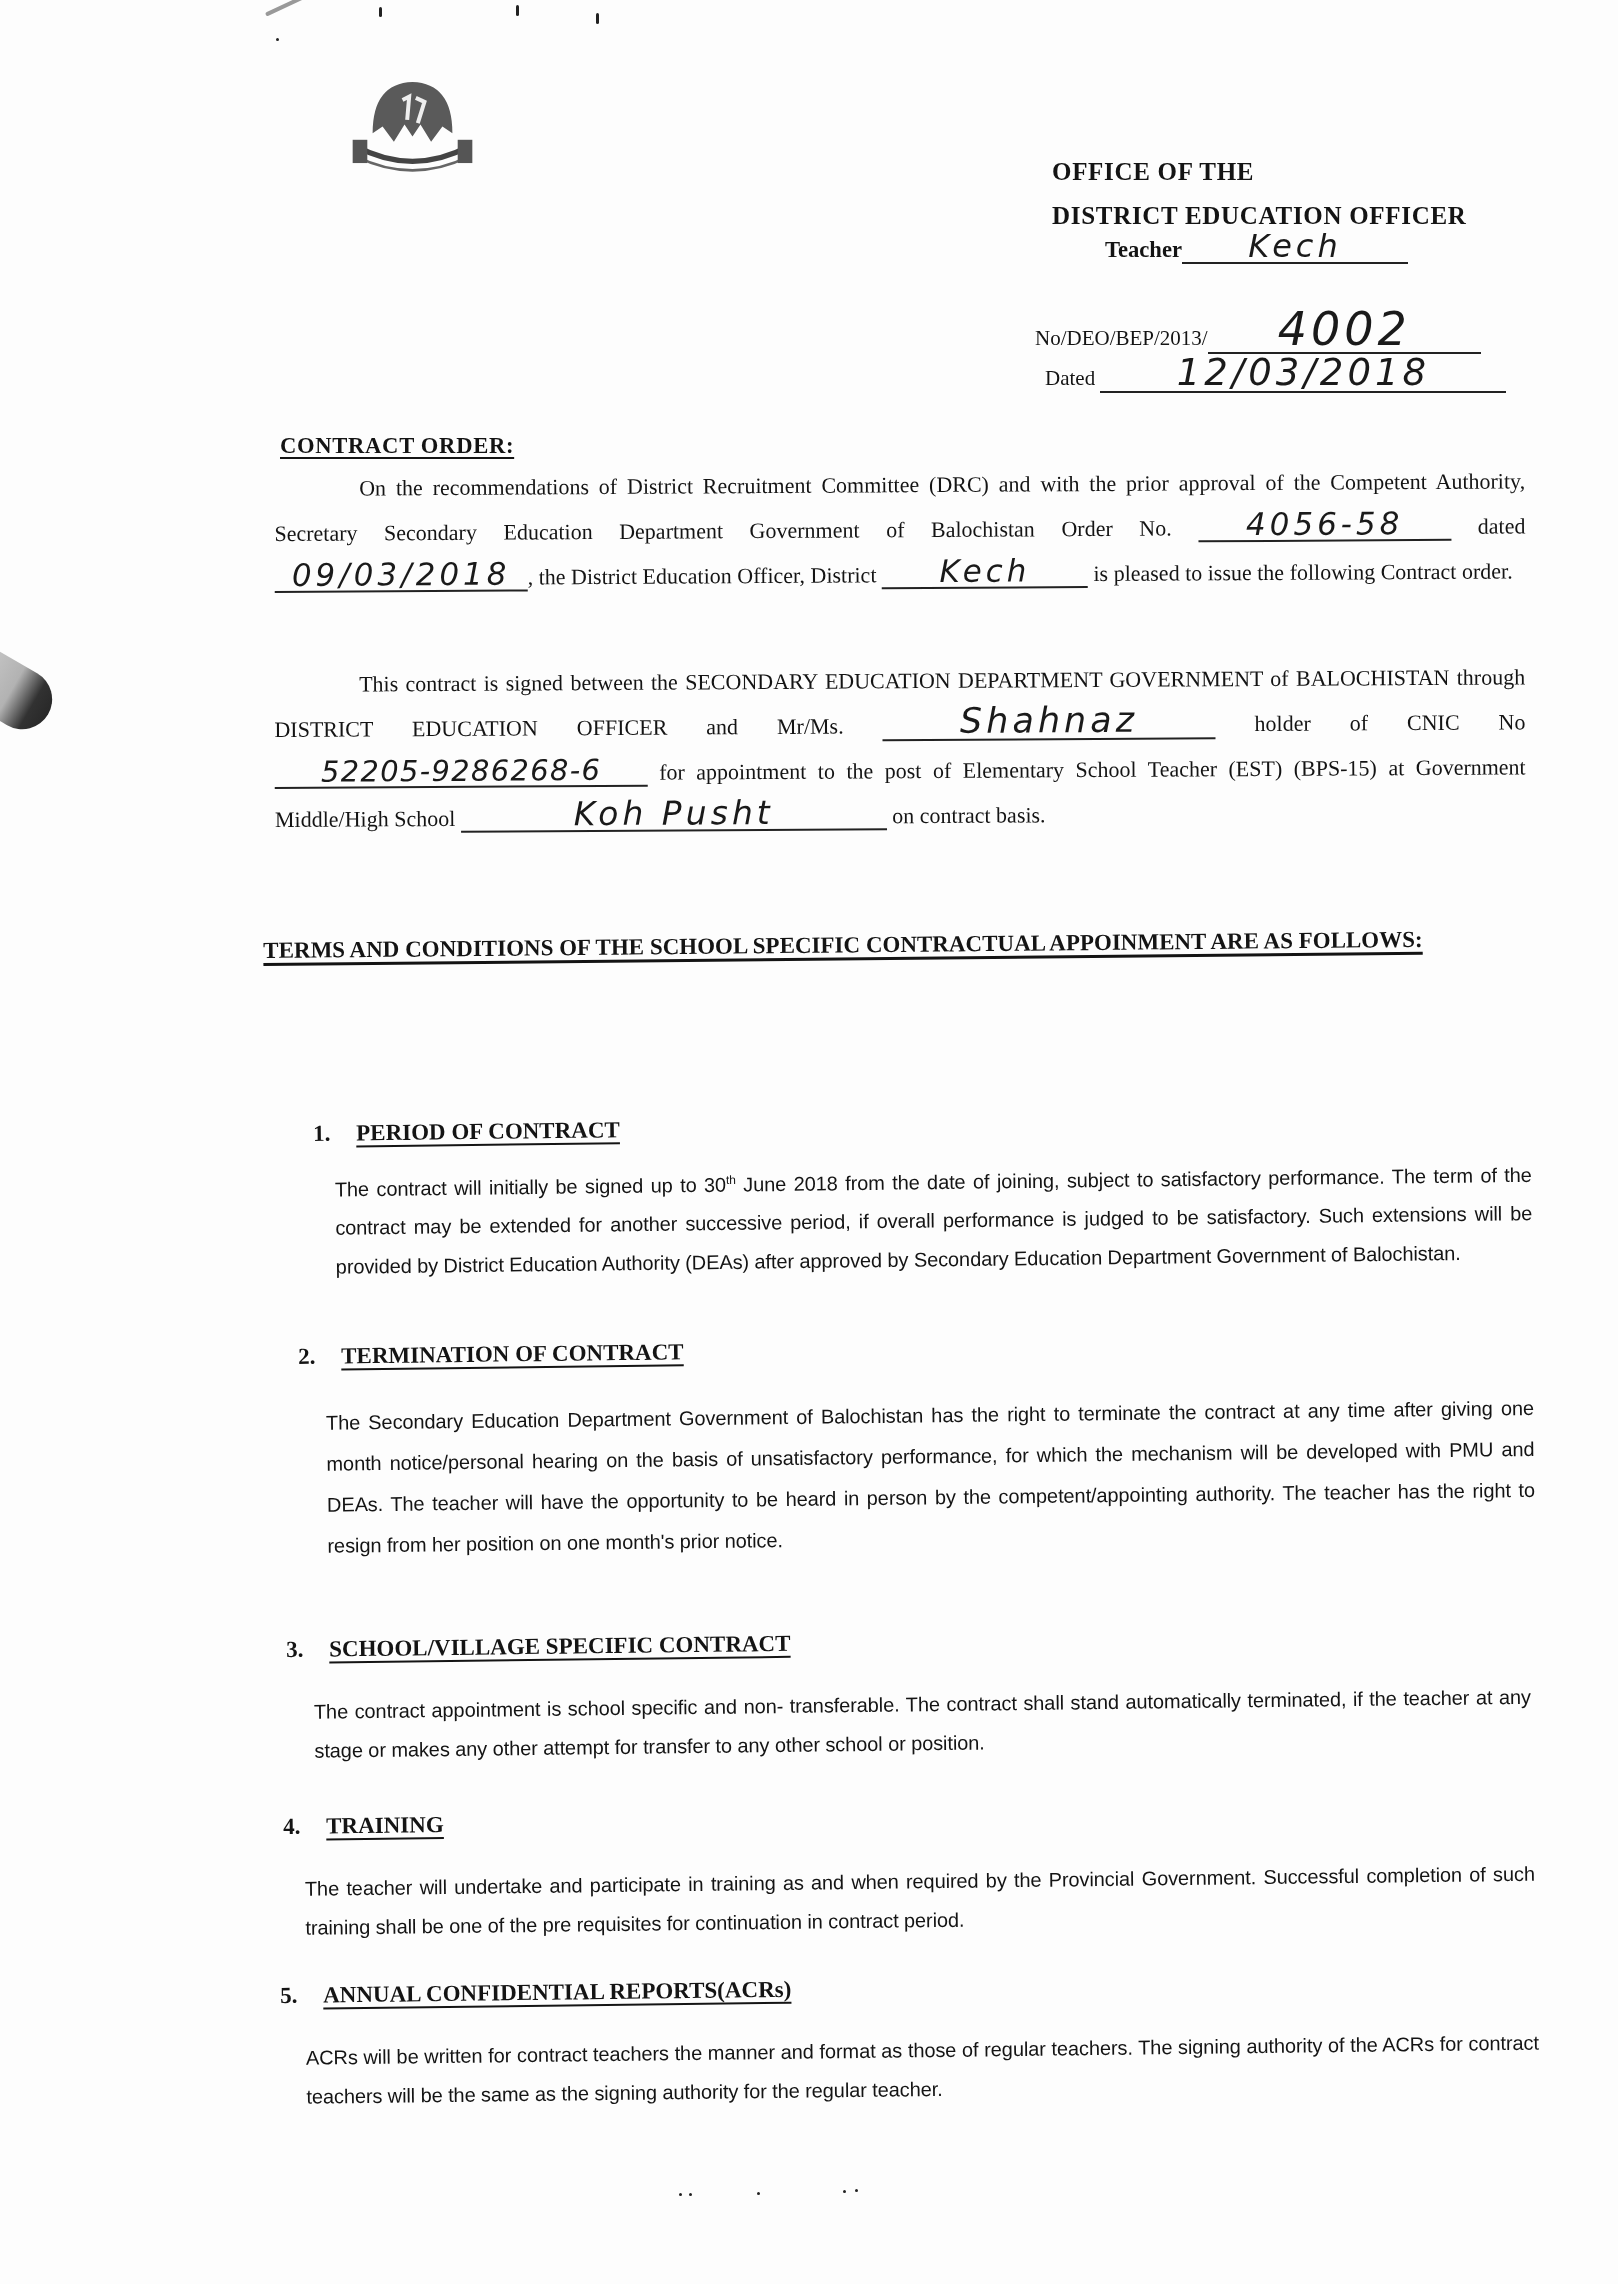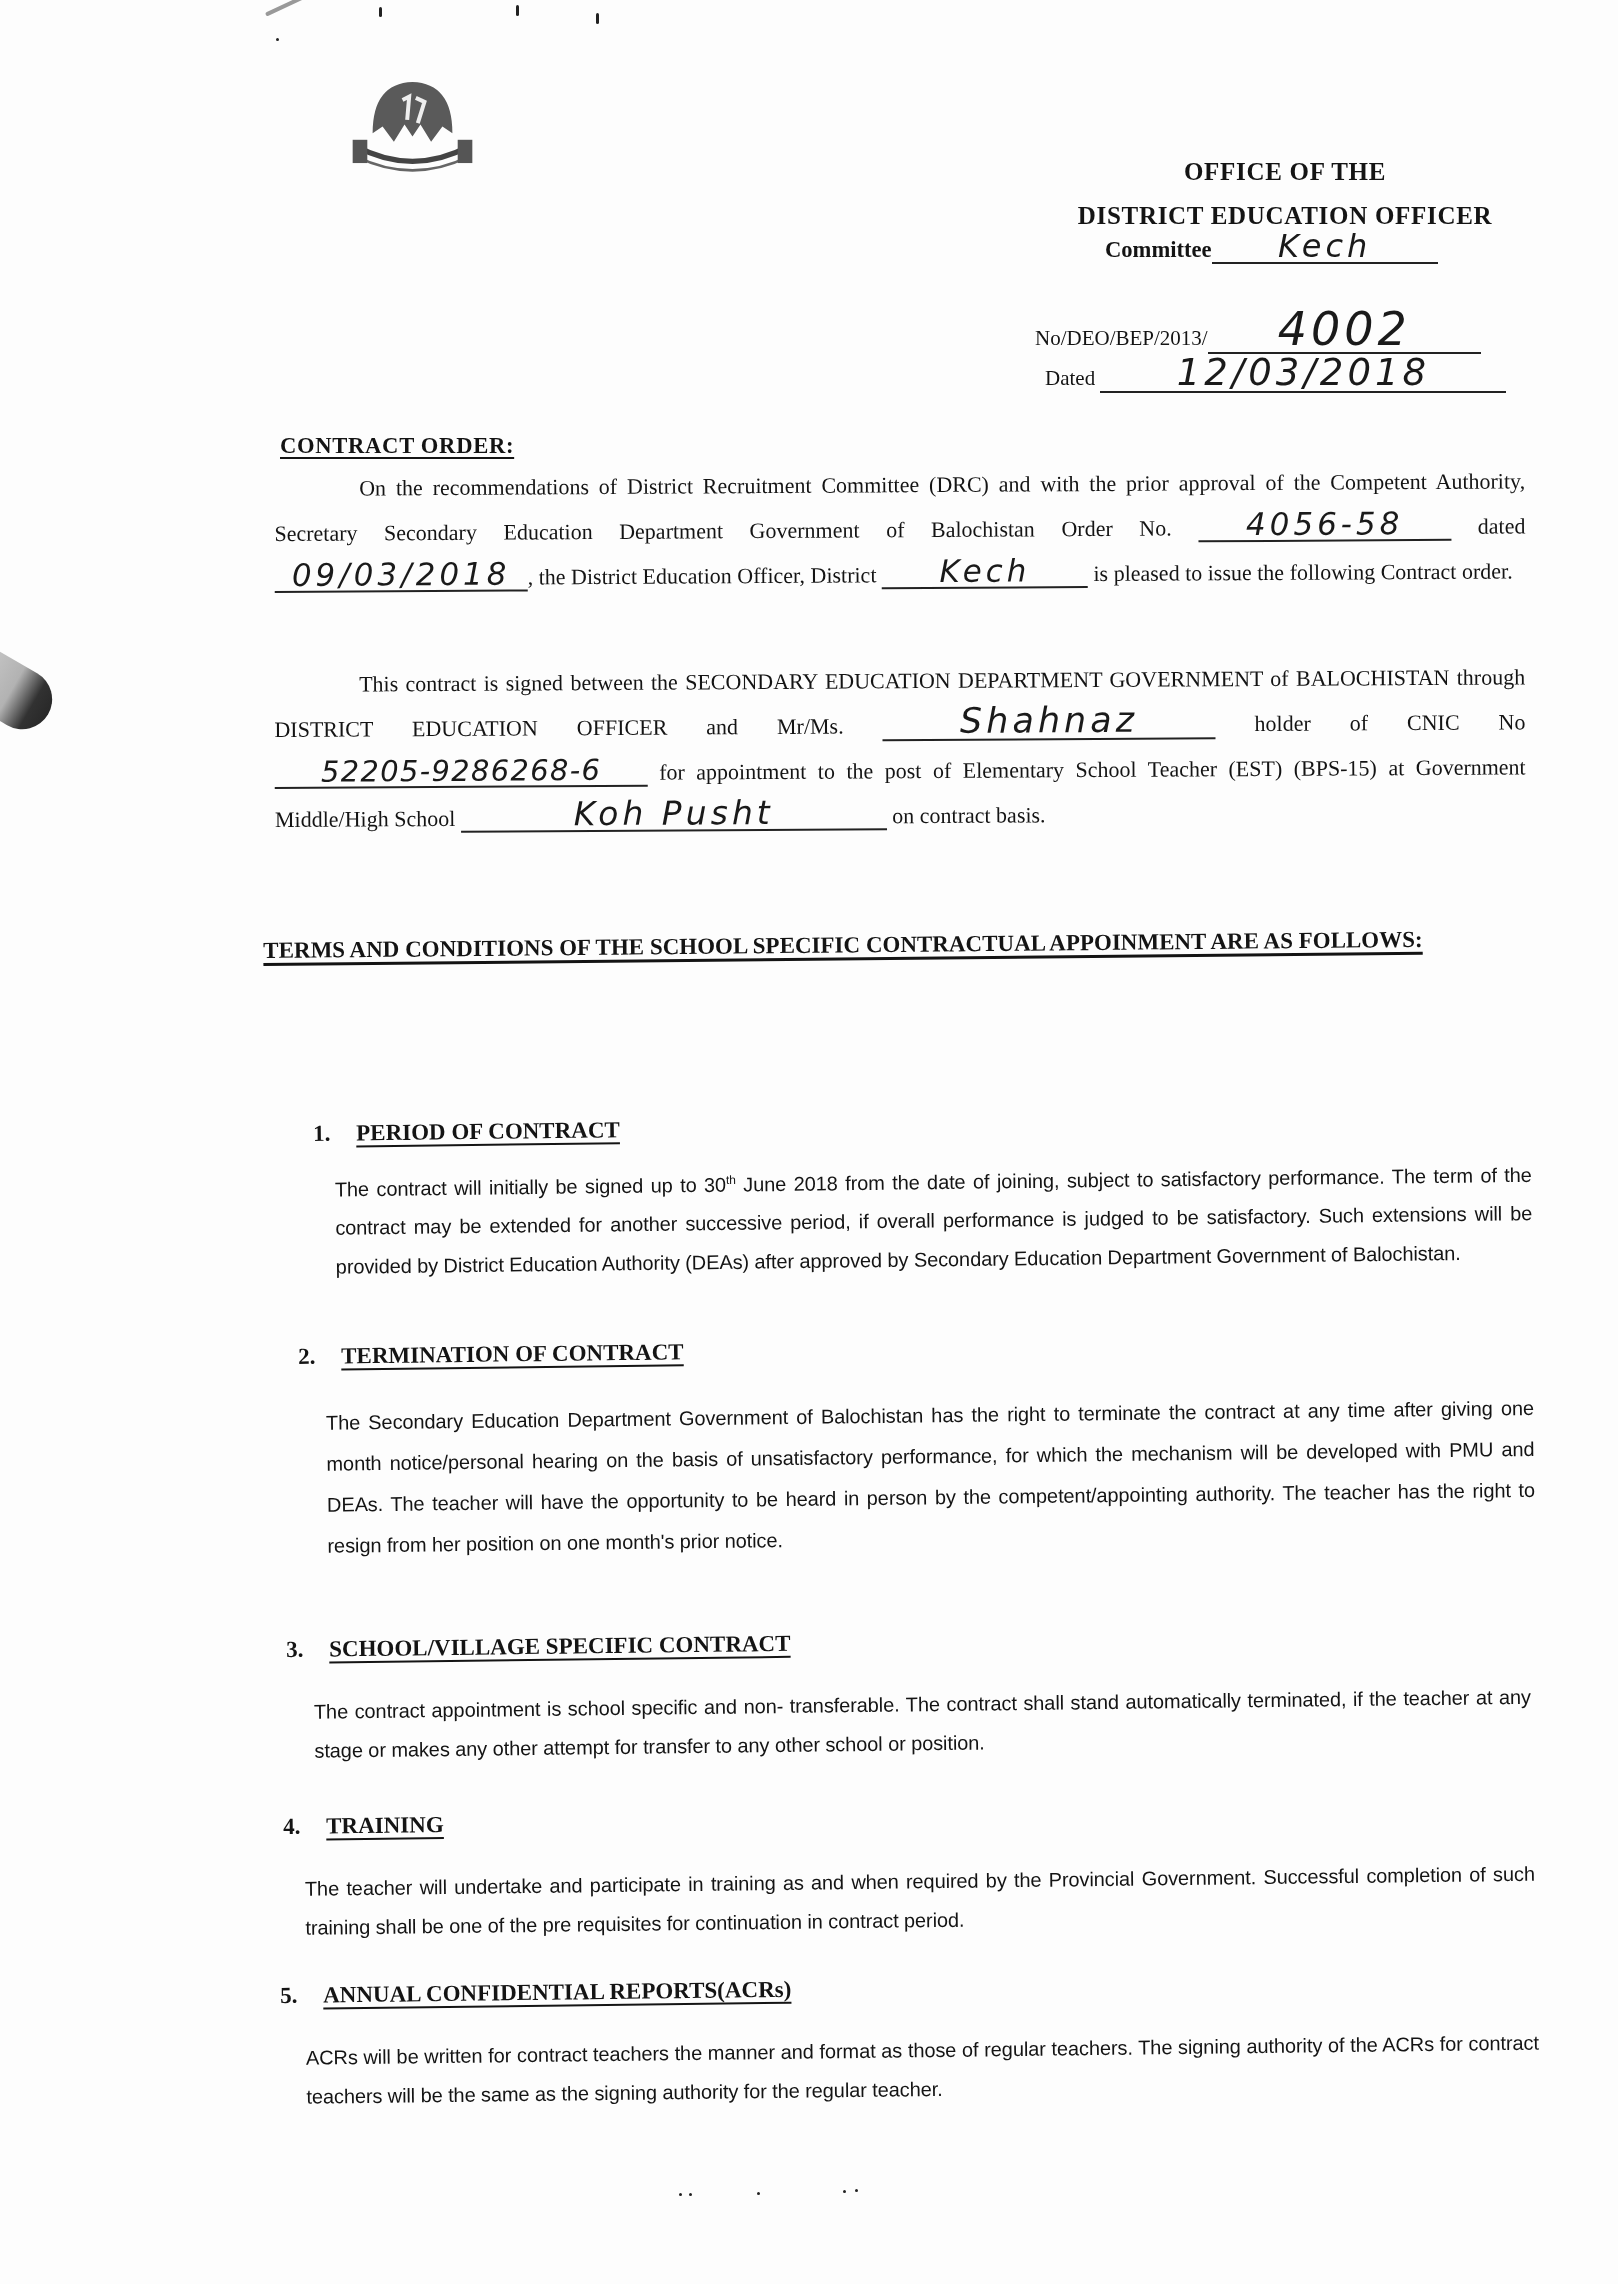--- a/index.html
+++ b/index.html
@@ -23,21 +23,20 @@
     .blank {
       display: inline-block;
       border-bottom: 2px solid #222;
       text-align: center;
       line-height: 1;
       vertical-align: baseline;
     }
     
     .office-head {
       left: 1052px; top: 150px; width: 466px;
-      text-align: center;
       font-size: 25px; font-weight: 700;
       line-height: 44px;
       letter-spacing: 0.7px;
     }
     .district-line {
       left: 1105px; top: 230px;
       font-size: 22.6px; font-weight: 700;
     }
     .ref-block { left: 1035px; top: 306px; font-size: 21px; }
     .ref-block .row { height: 48px; white-space: nowrap; }
@@ -129,21 +128,21 @@
     <rect x="10" y="105" width="22" height="35" fill="#555"></rect>
     <rect x="168" y="105" width="22" height="35" fill="#555"></rect>
   </svg>
 </div>
 
 <div class="abs office-head">
   <div>OFFICE OF THE</div>
   <div>DISTRICT EDUCATION OFFICER</div>
 </div>
 <div class="abs district-line">
-  <span>Committee</span><span class="blank hand" style="width:226px;font-size:32px;">Kech</span>
+  <span>Teacher</span><span class="blank hand" style="width:226px;font-size:32px;">Kech</span>
 </div>
 <div class="abs ref-block">
   <div class="row">
     <span>No/DEO/BEP/2013/</span><span class="blank hand" style="width:273px;font-size:46px;">4002</span>
   </div>
   <div class="row" style="padding-left:10px;">
     <span>Dated</span>
     <span class="blank hand" style="width:406px;font-size:37px;">12/03/2018</span>
   </div>
 </div>

